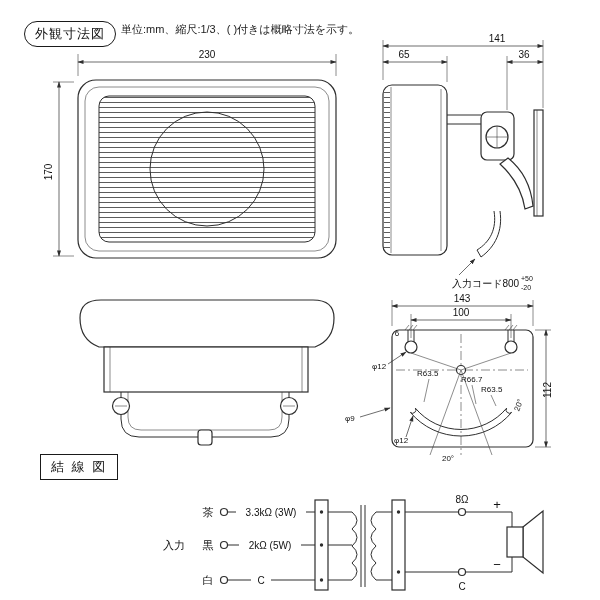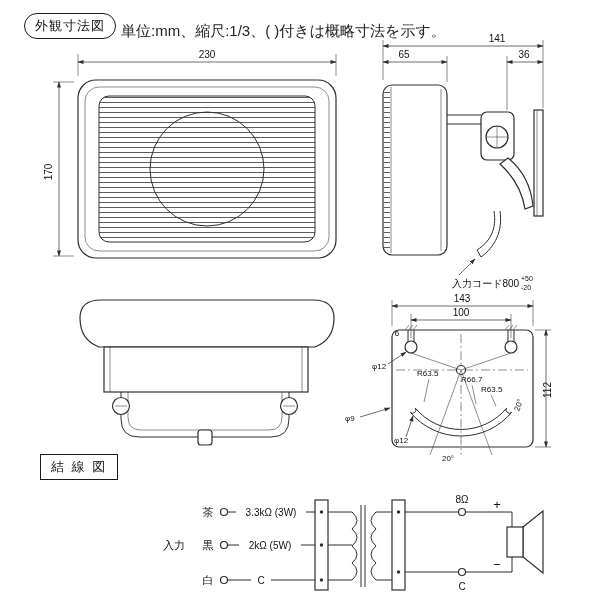--- a/index.html
+++ b/index.html
@@ -4,23 +4,23 @@
 <style>
   html,body{margin:0;padding:0;}
   body{
     width:600px;height:600px;position:relative;background:#ffffff;
     font-family:"Liberation Sans","DejaVu Sans",sans-serif;overflow:hidden;color:#111;
   }
   .box-title{
     position:absolute;border:1.6px solid #1a1a1a;background:#fff;
     padding:3px 10px;font-size:13px;letter-spacing:1px;color:#111;
   }
-  #main-title{left:24px;top:13px;border-radius:13px;}
+  #main-title{left:24px;top:21px;border-radius:13px;}
   #wiring-title{left:40px;top:454px;letter-spacing:2px;}
-  #note{position:absolute;left:121px;top:22px;font-size:15px;color:#222;white-space:nowrap;}
+  #note{position:absolute;left:121px;top:22px;font-size:11px;color:#222;white-space:nowrap;}
   svg{position:absolute;left:0;top:0;}
   svg text{font-family:"Liberation Sans","DejaVu Sans",sans-serif;fill:#111;}
   .s {stroke:#2e2e2e;fill:none;stroke-width:1;}
   .s2{stroke:#2e2e2e;fill:#fff;stroke-width:1.2;}
   .thin{stroke:#2e2e2e;fill:none;stroke-width:0.55;}
   .dim{stroke:#2e2e2e;fill:none;stroke-width:0.7;}
   .cl{stroke:#2e2e2e;fill:none;stroke-width:0.55;stroke-dasharray:9 3 2 3;}
   text.d{font-size:10px;text-anchor:middle;}
   text.sm{font-size:8px;}
   text.t7{font-size:7px;}

